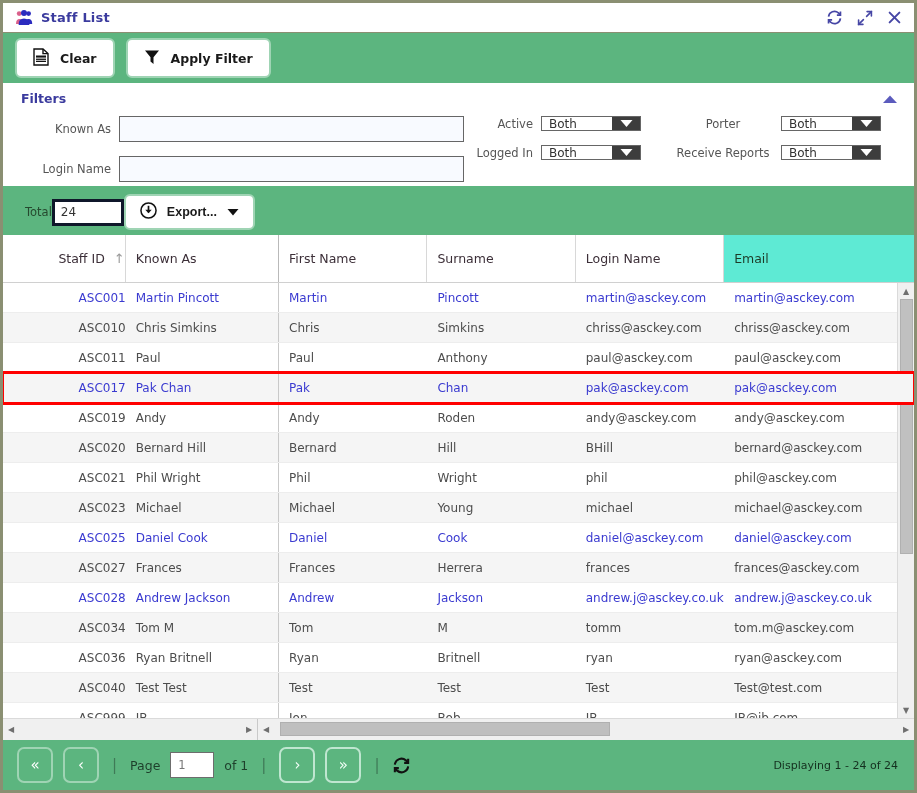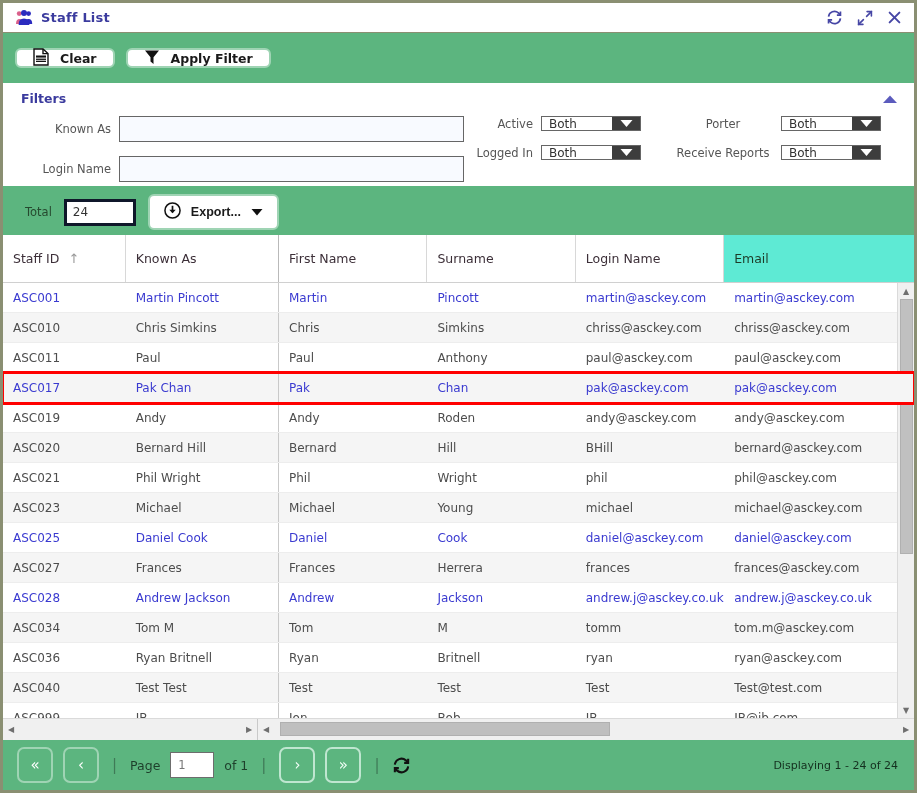--- a/index.html
+++ b/index.html
@@ -41,21 +41,21 @@
 
   
   .toolbar{
     flex:0 0 50px;height:50px;
     background:#5cb57f;
     display:flex;align-items:center;
     padding-left:12px;gap:11px;
     box-sizing:border-box;
   }
   .tb-button{
-    height:20px;
+    height:40px;
     background:#ffffff;
     border:2px solid #9fd4b4;
     border-radius:6px;
     display:flex;align-items:center;
     padding:0 16px;gap:11px;
     cursor:pointer;
     box-sizing:border-box;
   }
   .tb-button .lbl{
     font-size:12.5px;font-weight:bold;color:#1a1a1a;
@@ -117,21 +117,21 @@
   .fselect .arrow{
     width:28px;background:#3d3d3d;
     display:flex;align-items:center;justify-content:center;
   }
 
   
   .totalbar{
     flex:0 0 46px;height:46px;
     background:#5cb57f;
     display:flex;align-items:center;
-    padding-left:22px;gap:12px;
+    padding-left:22px;
     box-sizing:border-box;
   }
   .totalbar .tlabel{font-size:11.5px;color:#26492f;font-family:"DejaVu Sans", sans-serif;}
   .total-input{
     width:72px;height:27px;border:3px solid #0f172a;background:#fff;
     box-sizing:border-box;font-size:12px;color:#333;padding:0 6px;
     font-family:"DejaVu Sans", sans-serif;
     display:flex;align-items:center;
   }
   .export-btn{
@@ -174,21 +174,21 @@
     color:#4d4d4d;overflow:hidden;white-space:nowrap;
     font-family:"DejaVu Sans", sans-serif;
   }
   .gcell.sep{border-right:1px solid #c9c9c9;}
   .grow.link .gcell{color:#3a3ad0;}
   .grow.highlight{
     outline:3px solid #ff0000;outline-offset:-1px;position:relative;z-index:5;
   }
 
   
-  .c0{width:124px;}
+  .c0{width:124px;justify-content:flex-end;}
   .c1{width:155px;}
   .c2{width:150px;}
   .c3{width:150px;}
   .c4{width:150px;}
   .c5{width:192px;}
 
   
   .vscroll{
     position:absolute;right:0;top:48px;bottom:22px;width:17px;
     background:#f0f0f0;border-left:1px solid #dadada;box-sizing:border-box;

